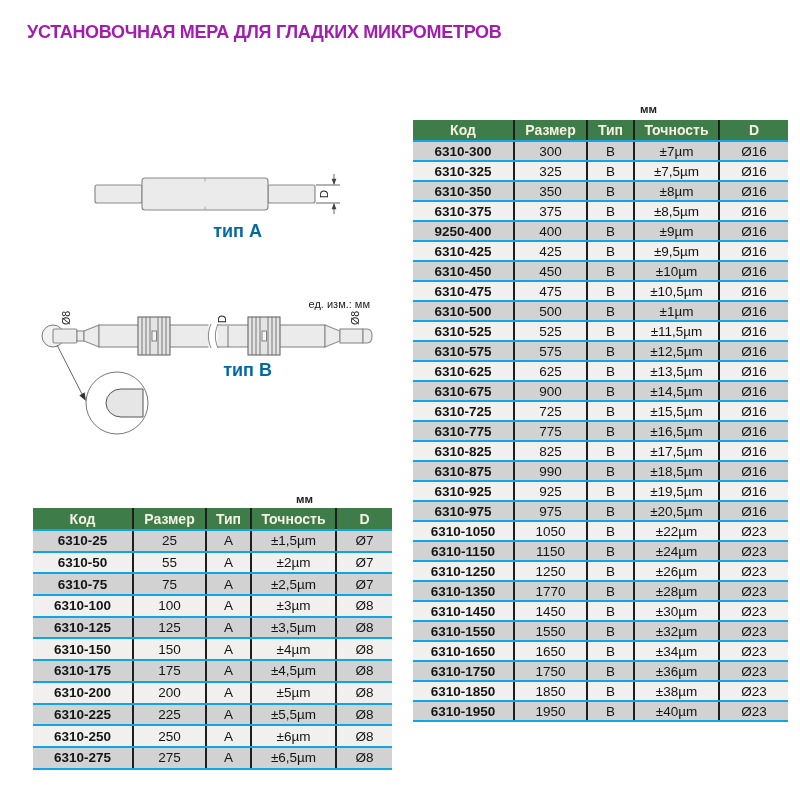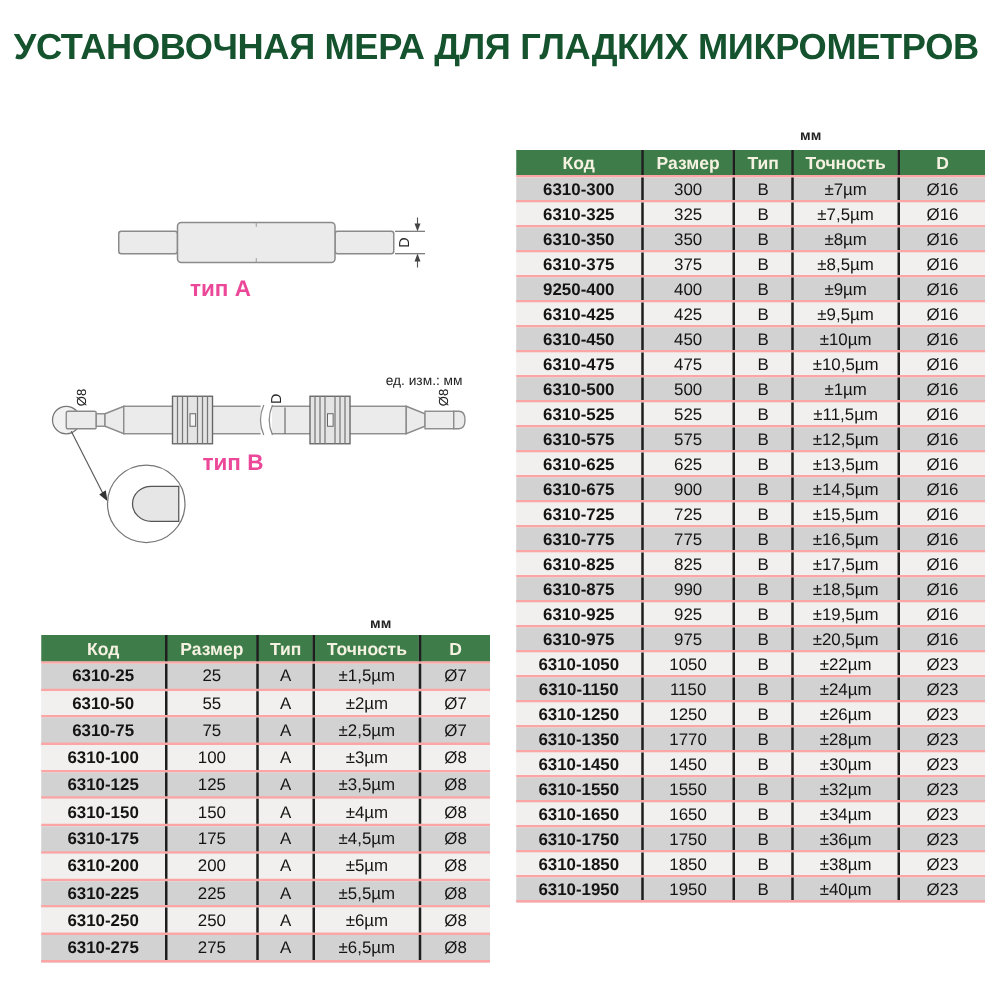--- a/index.html
+++ b/index.html
@@ -1,32 +1,32 @@
 <!DOCTYPE html>
 <html style="--green: #3e7d4a; --rowdark: #d3d2d2; --rowlight: #f1f0ef;"><head>
 <meta charset="utf-8">
 <style>
   html,body{margin:0;padding:0;background:#fff;}
   #canvas{position:relative;width:800px;height:800px;background:#fff;overflow:hidden;
           font-family:"Liberation Sans",sans-serif;}
-  .title{position:absolute;left:11px;top:22px;font-size:29px;font-weight:bold;color:#14532d;
+  .title{position:absolute;left:27px;top:22px;font-size:18px;font-weight:bold;color:#a21caf;
          letter-spacing:-0.3px;white-space:nowrap;}
   .units{position:absolute;font-size:11.5px;font-weight:bold;color:#222;text-align:left;}
   .units-a{left:296px;top:493px;width:94px;}
   .units-b{left:640px;top:103px;width:133px;}
-  .diagram-label{position:absolute;font-size:18px;font-weight:bold;color:#ec4899;text-align:left;width:110px;}
+  .diagram-label{position:absolute;font-size:18px;font-weight:bold;color:#0369a1;text-align:right;width:110px;}
   .label-a{left:152px;top:221px;}
   .label-b{left:162px;top:360px;}
   svg{position:absolute;}
   svg text{font-family:"Liberation Sans",sans-serif;fill:#222;}
 
   .tbl{position:absolute;}
   .tbl-a{left:33px;top:508px;width:359px;}
   .tbl-b{left:413px;top:120px;width:375px;}
-  .trow{display:flex;box-sizing:border-box;border-bottom:2px solid #fca5a5;}
+  .trow{display:flex;box-sizing:border-box;border-bottom:2px solid #0ea5e9;}
   .tbl-a .trow{height:21.7px;}
   .tbl-b .trow{height:20px;}
   .tbl-a .thead{height:23px;}
   .tbl-b .thead{height:22px;}
   .tcell{display:flex;align-items:center;justify-content:center;box-sizing:border-box;
          font-size:13.5px;color:#141414;border-left:2px solid #1e1e1e;overflow:hidden;}
   .tcell.c0{border-left:none;font-weight:bold;}
   .thead .tcell{background:var(--green,#3e7d4a);color:#f6f2e2;font-weight:bold;font-size:14px;}
   .trow:not(.thead):nth-child(even){background:var(--rowdark,#d3d2d2);}
   .trow:not(.thead):nth-child(odd){background:var(--rowlight,#f1f0ef);}

